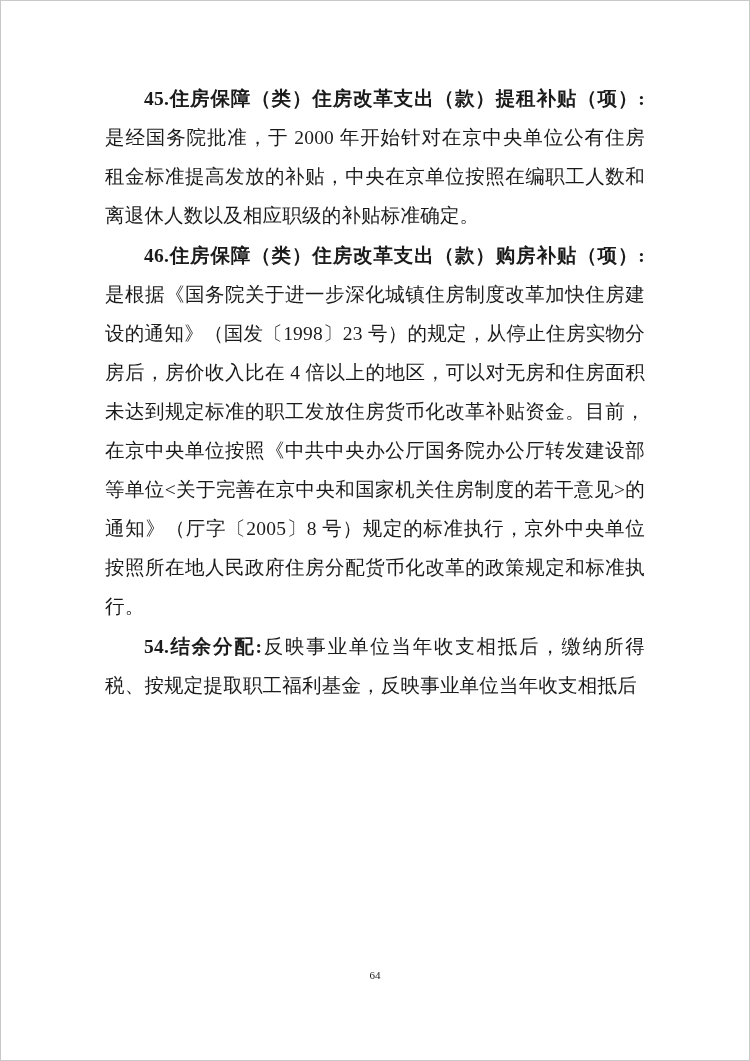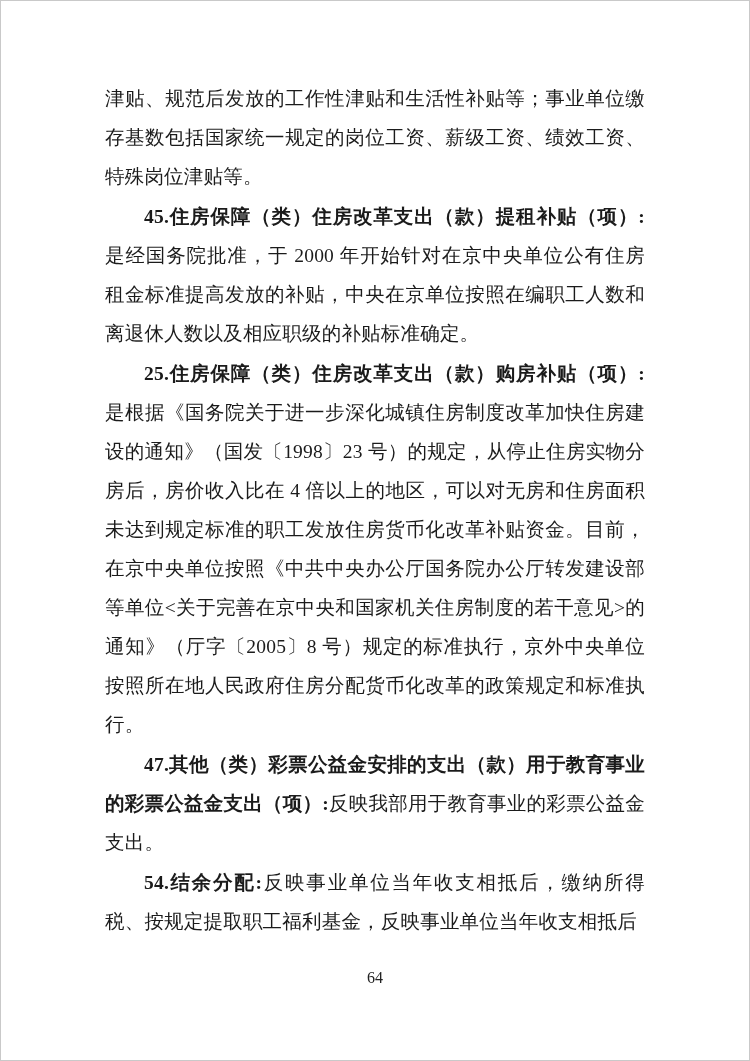--- a/index.html
+++ b/index.html
@@ -40,32 +40,30 @@
   }
   .blk {
     font-weight: bold;
   }
   .footer {
     position: absolute;
     left: 0;
     right: 0;
     top: 968px;
     text-align: center;
-    font-size: 16px;
+    font-size: 11px;
     color: #222;
     font-family: "Liberation Serif", serif;
   }
 </style>
 </head>
 <body>
 
 <div class="page">
   <div class="content">
     <div id="paras">
-        <p class="" id="p-continued-allowance"><span>津贴、规范后发放的工作性津贴和生活性补贴等；事业单位缴存基数包括国家统一规定的岗位工资、薪级工资、绩效工资、特殊岗位津贴等。</span></p>
         <p class="indent" id="p-item-45"><span class="blk">45.住房保障（类）住房改革支出（款）提租补贴（项）:</span><span>是经国务院批准，于 2000 年开始针对在京中央单位公有住房租金标准提高发放的补贴，中央在京单位按照在编职工人数和离退休人数以及相应职级的补贴标准确定。</span></p>
-        <p class="indent" id="p-item-46"><span class="blk">25.住房保障（类）住房改革支出（款）购房补贴（项）:</span><span>是根据《国务院关于进一步深化城镇住房制度改革加快住房建设的通知》（国发〔1998〕23 号）的规定，从停止住房实物分房后，房价收入比在 4 倍以上的地区，可以对无房和住房面积未达到规定标准的职工发放住房货币化改革补贴资金。目前，在京中央单位按照《中共中央办公厅国务院办公厅转发建设部等单位&lt;关于完善在京中央和国家机关住房制度的若干意见&gt;的通知》（厅字〔2005〕8 号）规定的标准执行，京外中央单位按照所在地人民政府住房分配货币化改革的政策规定和标准执行。</span></p>
-        <p class="indent" id="p-item-47"><span class="blk">47.其他（类）彩票公益金安排的支出（款）用于教育事业的彩票公益金支出（项）:</span><span>反映我部用于教育事业的彩票公益金支出。</span></p>
+        <p class="indent" id="p-item-46"><span class="blk">46.住房保障（类）住房改革支出（款）购房补贴（项）:</span><span>是根据《国务院关于进一步深化城镇住房制度改革加快住房建设的通知》（国发〔1998〕23 号）的规定，从停止住房实物分房后，房价收入比在 4 倍以上的地区，可以对无房和住房面积未达到规定标准的职工发放住房货币化改革补贴资金。目前，在京中央单位按照《中共中央办公厅国务院办公厅转发建设部等单位&lt;关于完善在京中央和国家机关住房制度的若干意见&gt;的通知》（厅字〔2005〕8 号）规定的标准执行，京外中央单位按照所在地人民政府住房分配货币化改革的政策规定和标准执行。</span></p>
         <p class="indent" id="p-item-48"><span class="blk">54.结余分配:</span><span>反映事业单位当年收支相抵后，缴纳所得税、按规定提取职工福利基金，反映事业单位当年收支相抵后</span></p>
       </div>
   </div>
   <div class="footer">64</div>
 </div>
 
 </body></html>

